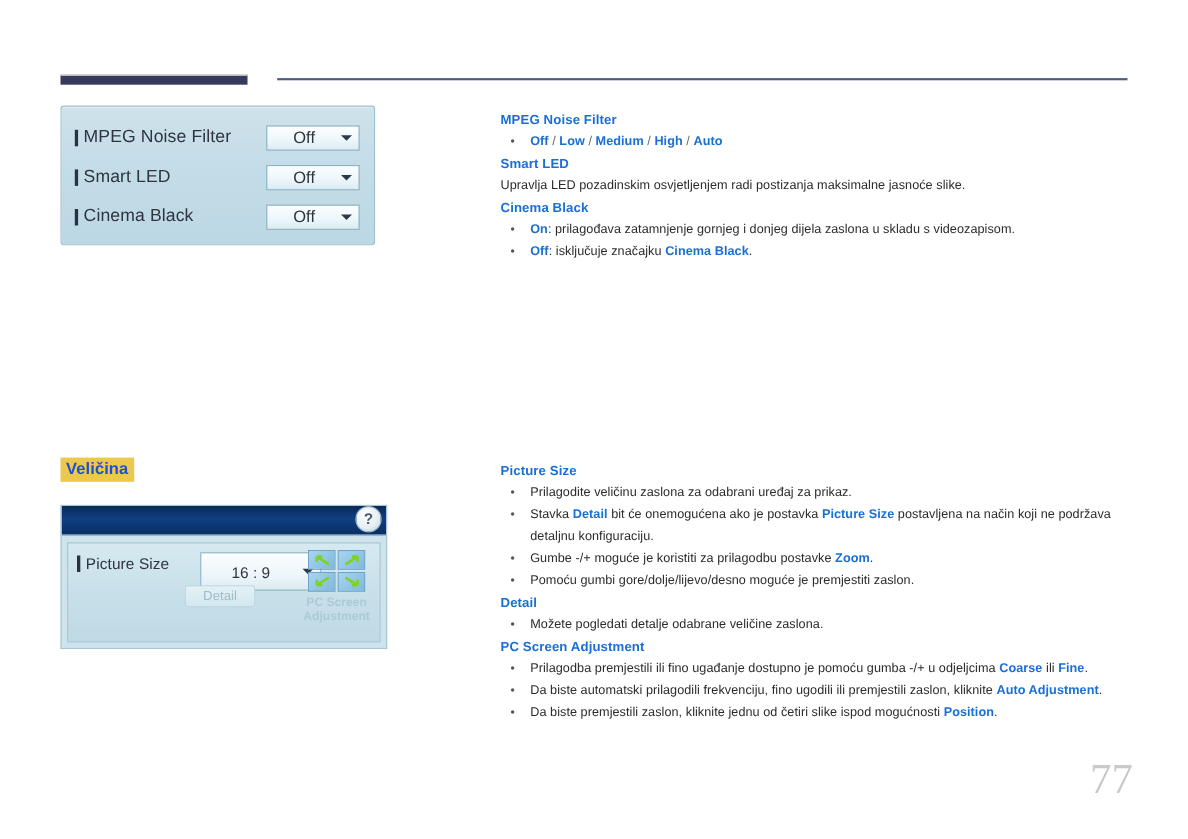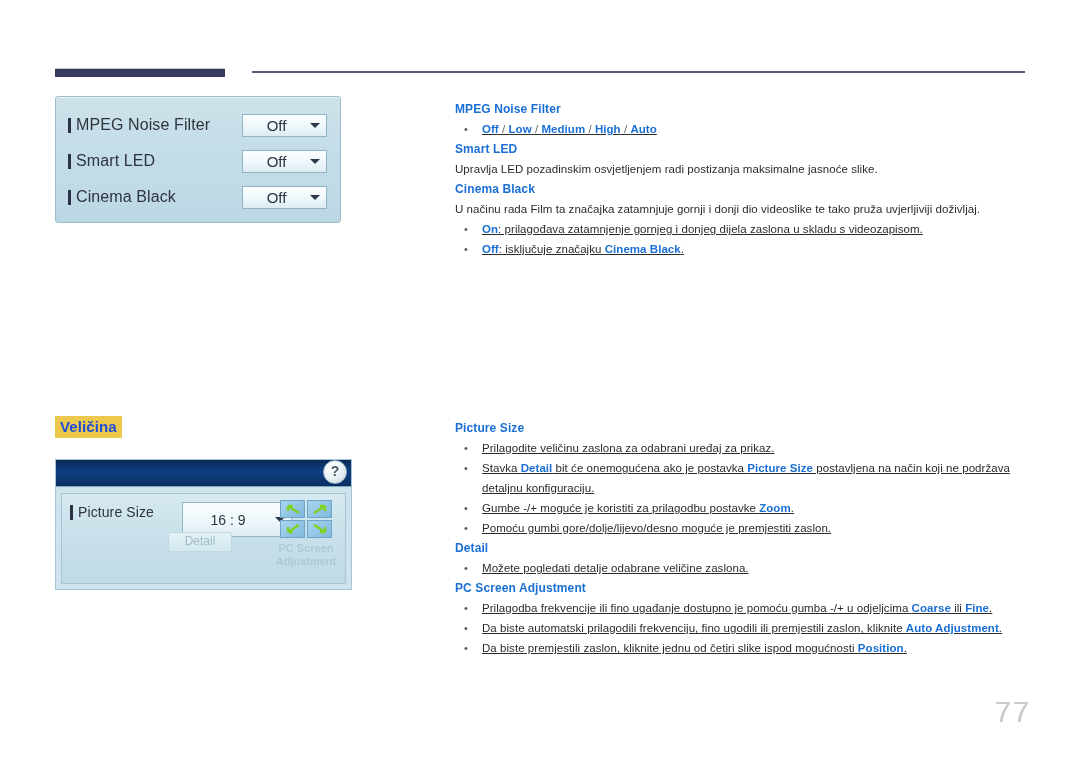--- a/index.html
+++ b/index.html
@@ -238,39 +238,38 @@
     padding: 0;
     list-style: none;
   }
   ul.bullets li {
     position: relative;
     padding-left: 27px;
     font-size: 11.5px;
     color: #2b2b2b;
     line-height: 20px;
     letter-spacing: 0.05px;
-    text-decoration: underline;
   }
   ul.bullets li::before {
     content: "\2022";
     position: absolute;
     left: 9px; top: 0;
     color: #555;
     font-size: 11px;
   }
   .b { font-weight: bold; color: #1a6fd4; }
   .sep { color: #6b6b6b; }
 
   
   #page-number {
     position: absolute;
     right: 50px; bottom: 32px;
-    font-size: 30px;
+    font-size: 39px;
     color: #c9c9c9;
-    font-family: Liberation Mono, monospace;
+    font-family: Liberation Serif, serif;
   }
 </style>
 </head>
 <body>
 
 <div id="header-rule">
   <div class="rule-thick"></div>
   <div class="rule-thin"></div>
 </div>
 
@@ -362,21 +361,20 @@
 
   <h3 class="sec-title">MPEG Noise Filter</h3>
   <ul class="bullets">
     <li><span class="b">Off</span><span class="sep"> / </span><span class="b">Low</span><span class="sep"> / </span><span class="b">Medium</span><span class="sep"> / </span><span class="b">High</span><span class="sep"> / </span><span class="b">Auto</span></li>
   </ul>
 
   <h3 class="sec-title">Smart LED</h3>
   <p class="sec-body">Upravlja LED pozadinskim osvjetljenjem radi postizanja maksimalne jasnoće slike.</p>
 
   <h3 class="sec-title">Cinema Black</h3>
-  <p class="sec-body">U načinu rada Film ta značajka zatamnjuje gornji i donji dio videoslike te tako pruža uvjerljiviji doživljaj.</p>
   <ul class="bullets">
     <li><span class="b">On</span><span>: prilagođava zatamnjenje gornjeg i donjeg dijela zaslona u skladu s videozapisom.</span></li>
     <li><span class="b">Off</span><span>: isključuje značajku </span><span class="b">Cinema Black</span><span>.</span></li>
   </ul>
 
 </div>
 
 <div class="content-col" id="content-bottom">
 
   <h3 class="sec-title">Picture Size</h3>
@@ -387,20 +385,20 @@
     <li><span>Pomoću gumbi gore/dolje/lijevo/desno moguće je premjestiti zaslon.</span></li>
   </ul>
 
   <h3 class="sec-title">Detail</h3>
   <ul class="bullets">
     <li><span>Možete pogledati detalje odabrane veličine zaslona.</span></li>
   </ul>
 
   <h3 class="sec-title">PC Screen Adjustment</h3>
   <ul class="bullets">
-    <li><span>Prilagodba frekvencije ili fino ugađanje dostupno je pomoću gumba -/+ u odjeljcima </span><span class="b">Coarse</span><span> ili </span><span class="b">Fine</span><span>.</span></li>
+    <li><span>Prilagodba premjestili ili fino ugađanje dostupno je pomoću gumba -/+ u odjeljcima </span><span class="b">Coarse</span><span> ili </span><span class="b">Fine</span><span>.</span></li>
     <li><span>Da biste automatski prilagodili frekvenciju, fino ugodili ili premjestili zaslon, kliknite </span><span class="b">Auto Adjustment</span><span>.</span></li>
     <li><span>Da biste premjestili zaslon, kliknite jednu od četiri slike ispod mogućnosti </span><span class="b">Position</span><span>.</span></li>
   </ul>
 
 </div>
 
 <div id="page-number">77</div>
 
 </body></html>

